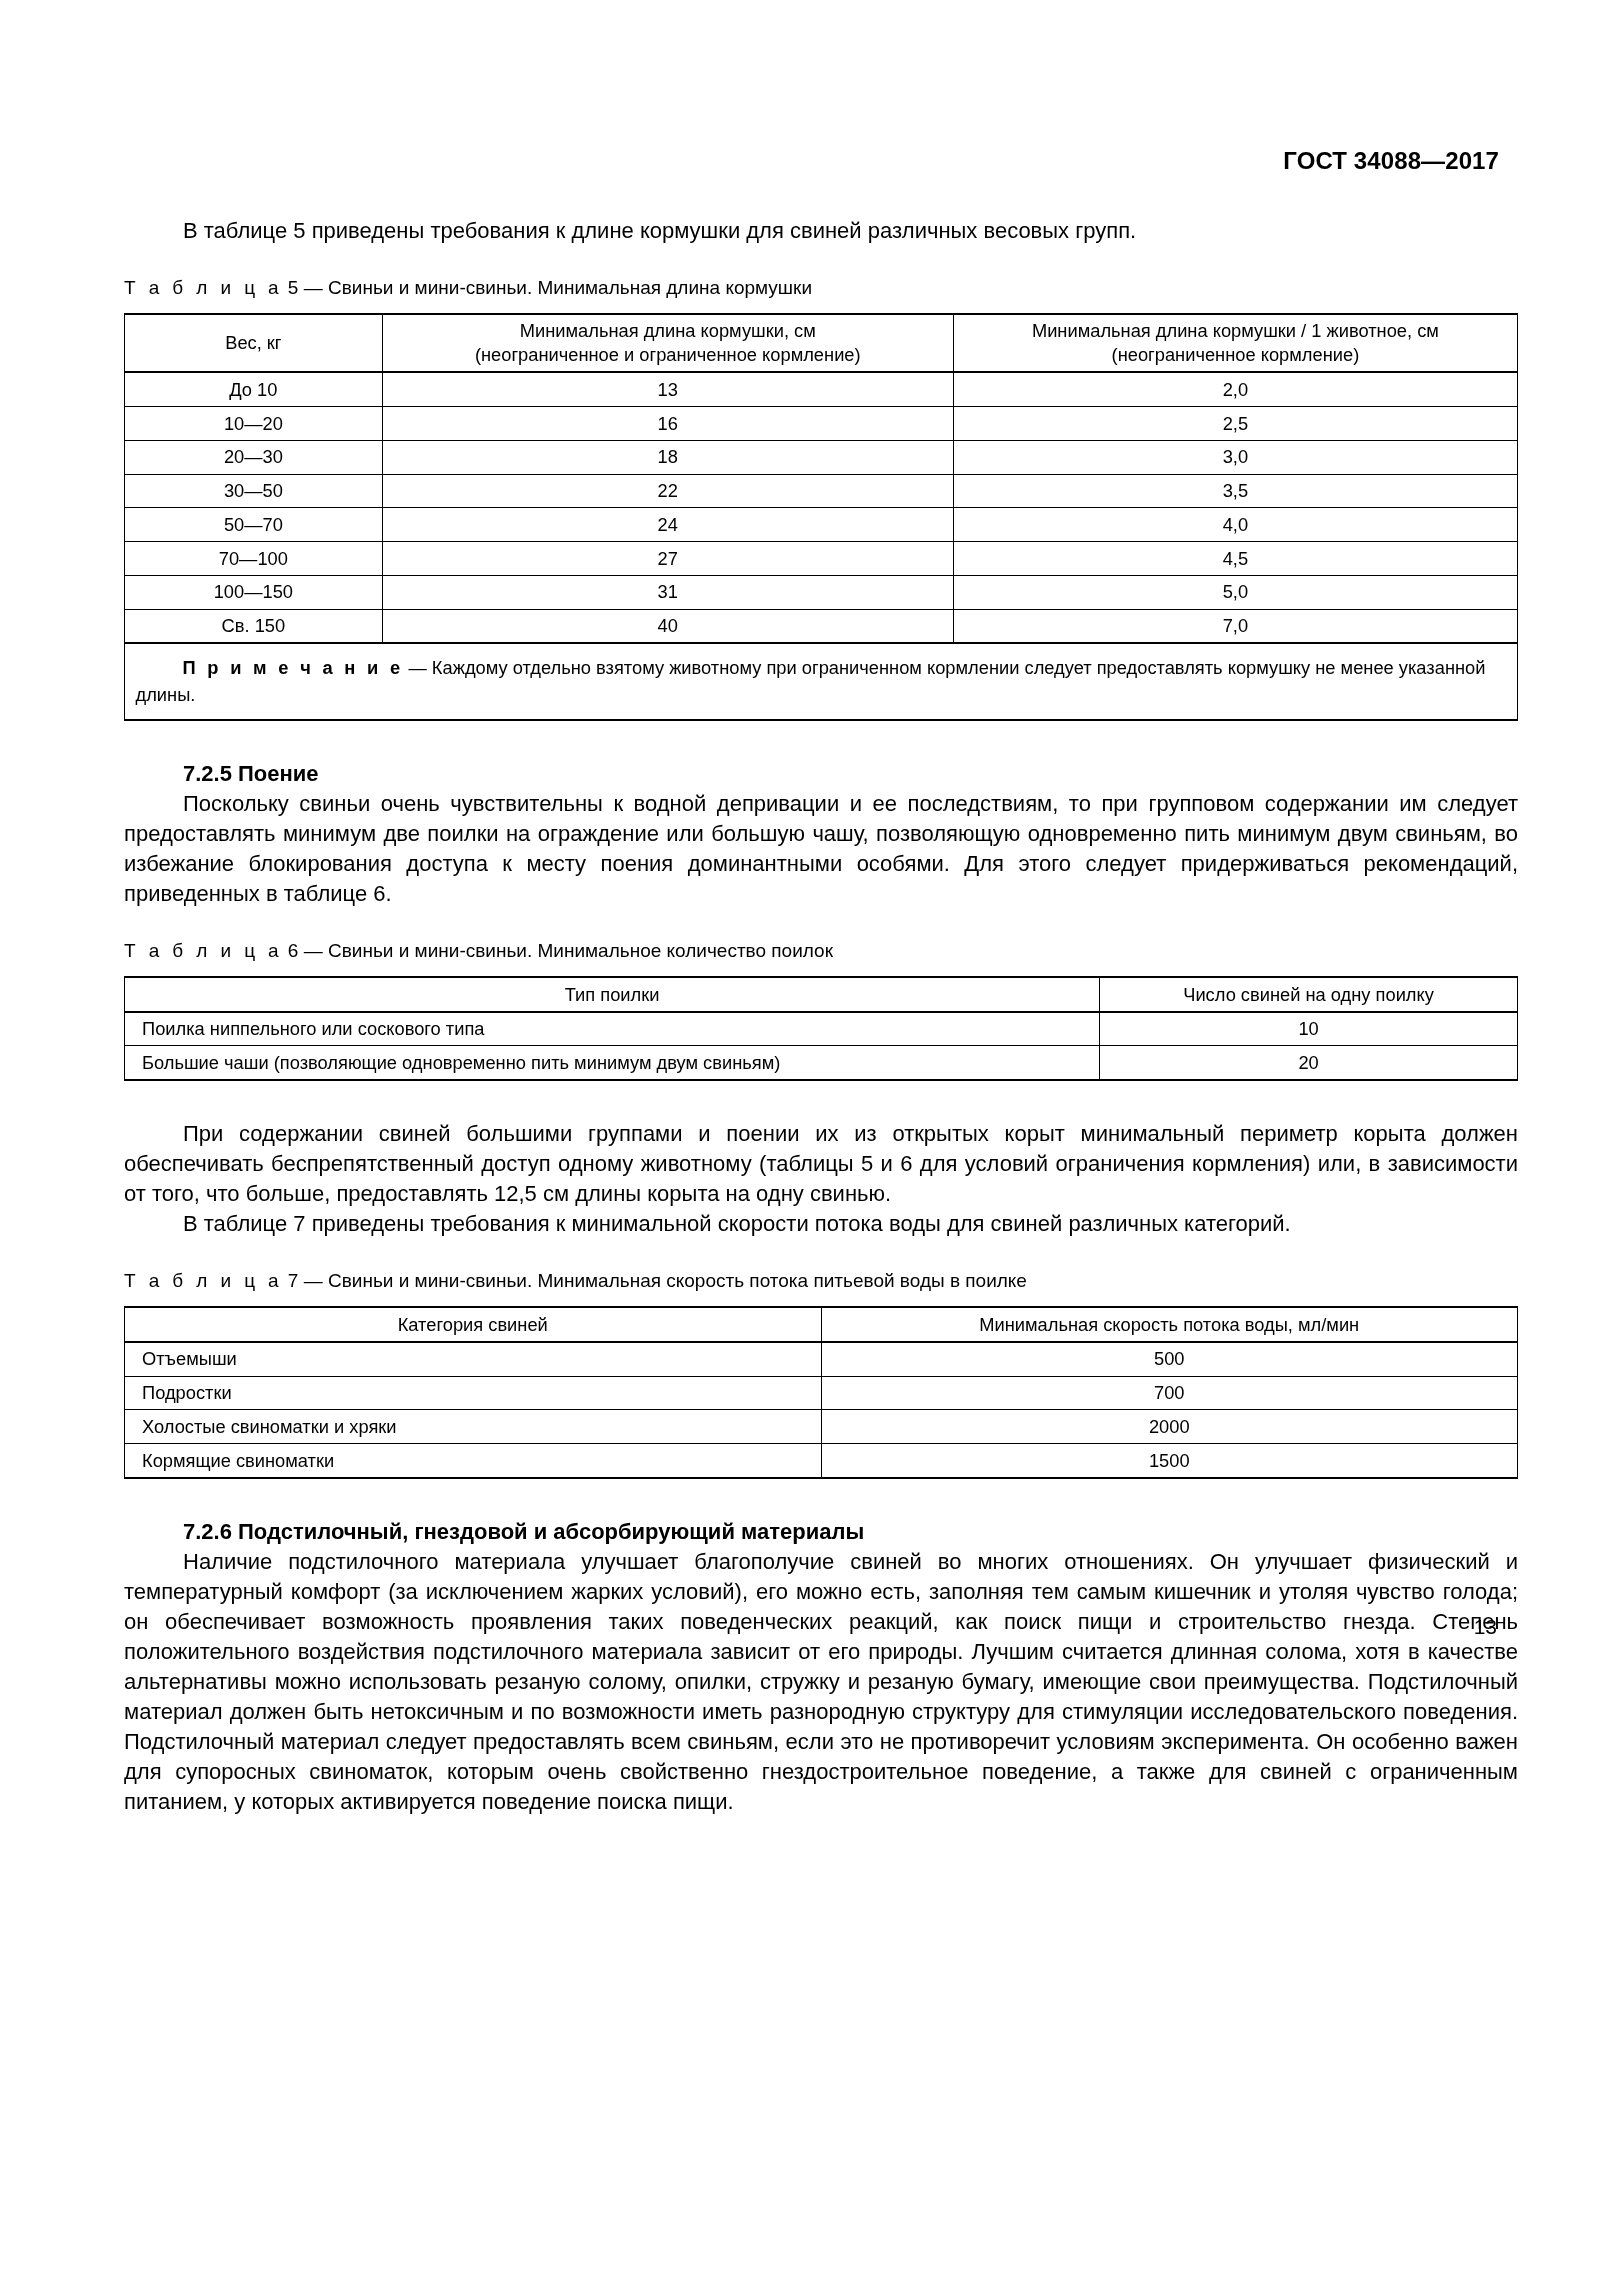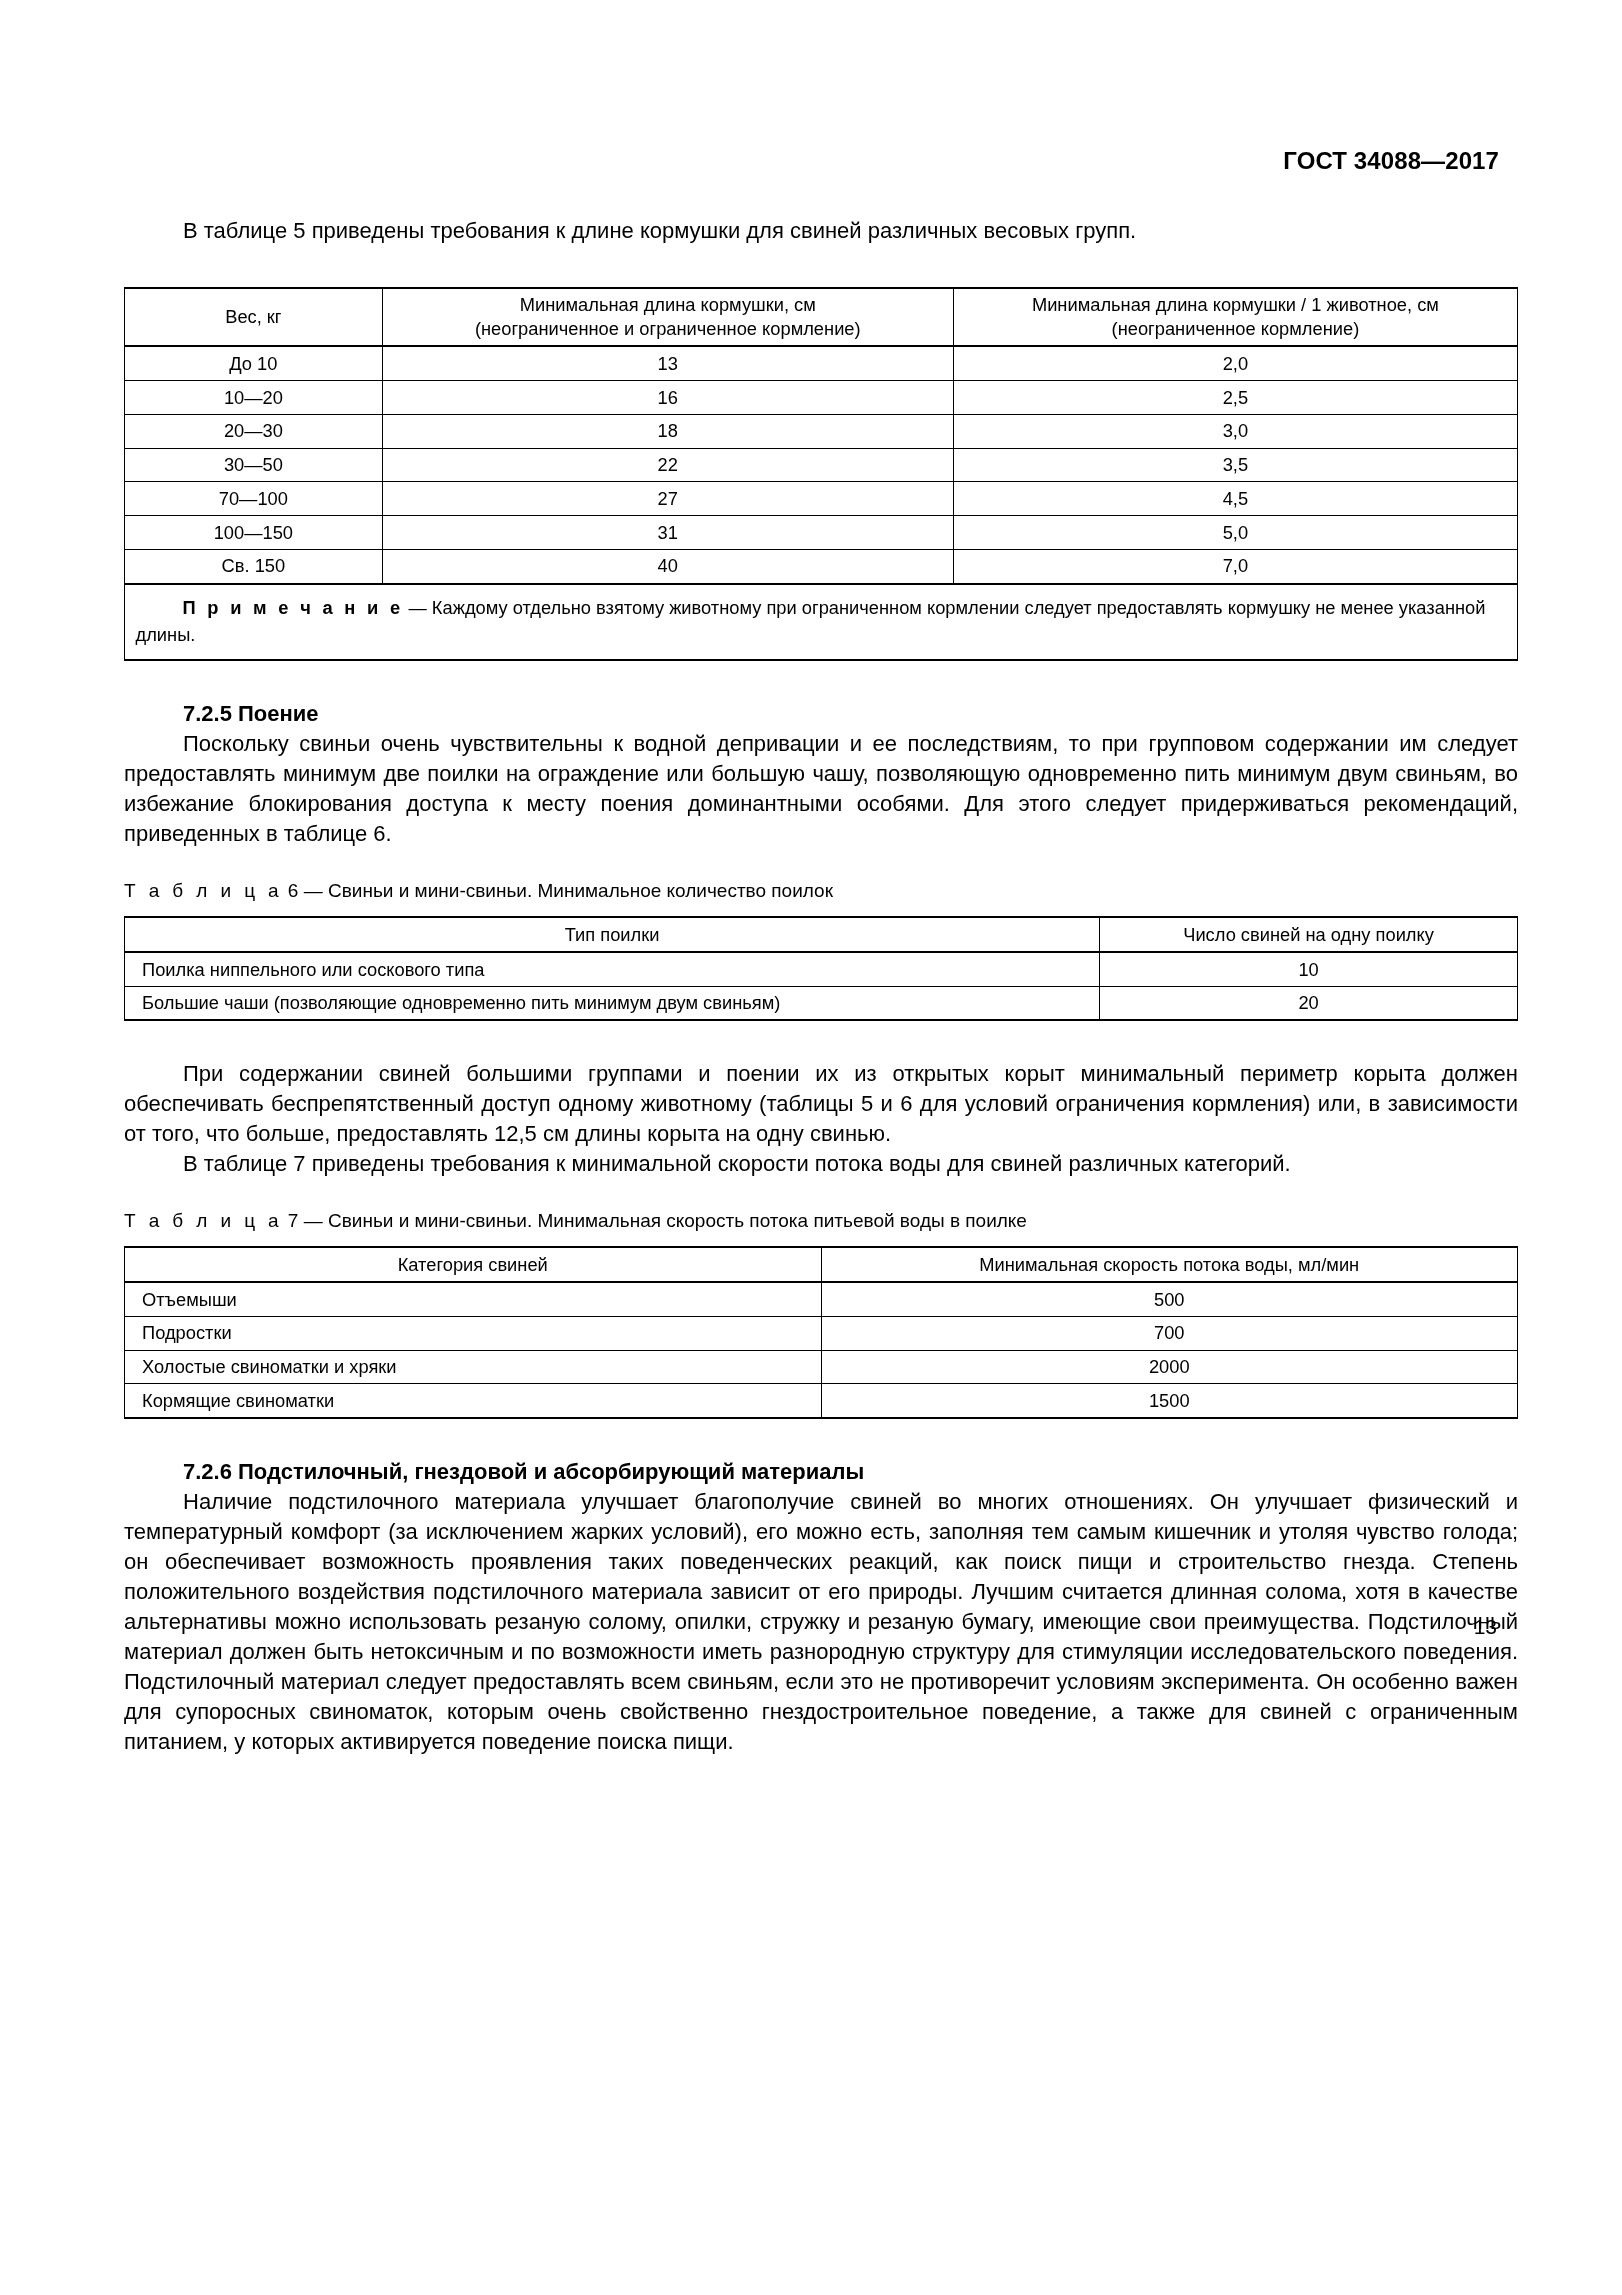--- a/index.html
+++ b/index.html
@@ -118,20 +118,25 @@
 <div class="page">
 
   <div class="page-header">ГОСТ 34088—2017</div>
 
   <div class="content">
 
     <p class="body-text">В таблице 5 приведены требования к длине кормушки для свиней различных весовых групп.</p>
 
     <div class="spacer-m"></div>
 
+    <p class="table-caption">
+      <span class="tcap-word">Т а б л и ц а</span>
+      <span>5</span>
+      <span>— Свиньи и мини-свиньи. Минимальная длина кормушки</span>
+    </p>
 
     <div class="spacer-xs"></div>
 
     <div class="tbl-wrap">
       <table class="gost">
         <colgroup>
           <col style="width:18.5%">
           <col style="width:41.0%">
           <col style="width:40.5%">
         </colgroup>
@@ -163,20 +168,25 @@
             <td class="c">20—30</td>
             <td class="c">18</td>
             <td class="c">3,0</td>
           </tr>
           <tr>
             <td class="c">30—50</td>
             <td class="c">22</td>
             <td class="c">3,5</td>
           </tr>
           <tr>
+            <td class="c">50—70</td>
+            <td class="c">24</td>
+            <td class="c">4,0</td>
+          </tr>
+          <tr>
             <td class="c">70—100</td>
             <td class="c">27</td>
             <td class="c">4,5</td>
           </tr>
           <tr>
             <td class="c">100—150</td>
             <td class="c">31</td>
             <td class="c">5,0</td>
           </tr>
           <tr>

